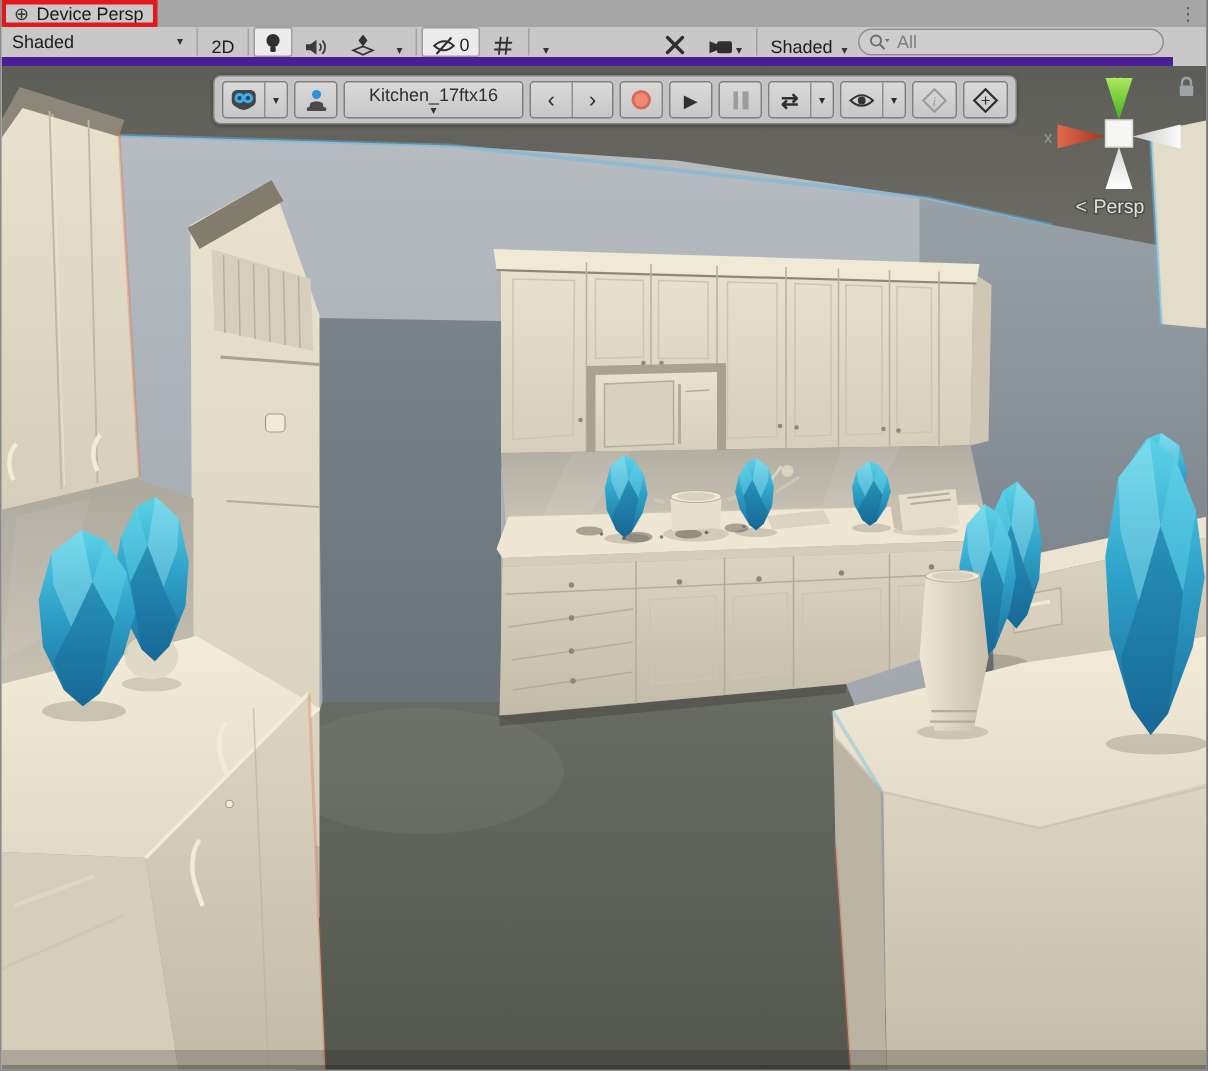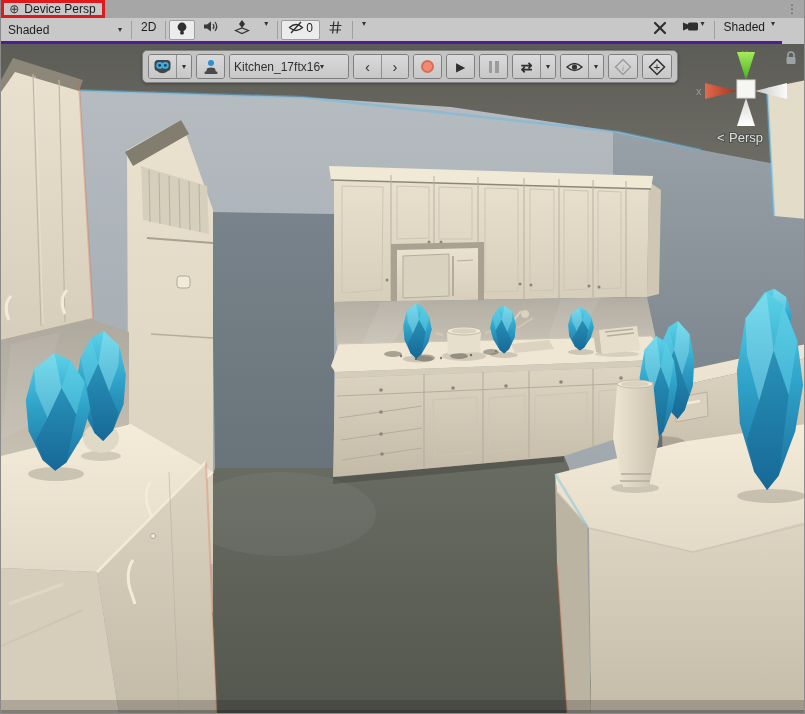--- a/index.html
+++ b/index.html
@@ -9,46 +9,46 @@
   
   .tabbar{position:absolute;top:0;left:0;width:805px;height:18px;background:#a6a6a6;}
   .tab{position:absolute;left:2px;top:0;width:99px;height:18px;background:#c9c9c9;
        display:flex;align-items:center;justify-content:center;gap:5px;font-size:12px;color:#1a1a1a;}
   .tab .globe{font-size:12px;color:#333;line-height:1;}
   .annot{position:absolute;left:0;top:0;width:104px;height:18px;border:3px solid #e0191c;
          pointer-events:none;z-index:6;}
   .kebab{position:absolute;right:8px;top:1px;font-size:12px;color:#555;line-height:16px;}
   
   .toolbar{position:absolute;top:18px;left:0;width:781px;height:26px;background:#c8c8c8;
-           border-bottom:3px solid #4c1d95;display:flex;align-items:center;font-size:12px;color:#1c1c1c;}
+           border-bottom:6px solid #4c1d95;display:flex;align-items:center;font-size:12px;color:#1c1c1c;}
   .shdd{width:128px;height:100%;display:flex;align-items:center;padding:0 7px;gap:4px;}
   .shdd .lbl{flex:1;}
   .vsep{width:1px;height:18px;background:#a0a0a0;margin:0 2px;}
-  .tbtn{height:20px;display:flex;align-items:flex-start;justify-content:center;padding:0 6px;
+  .tbtn{height:20px;display:flex;align-items:flex-end;justify-content:center;padding:0 6px;
         margin:17px 1px;border-radius:2px;gap:2px;}
   .tbtn.active{background:#ececec;border:1px solid #9e9e9e;}
   .dda{font-size:8px;color:#333;line-height:1;}
   .spacer{flex:1;}
   .search{width:204px;height:18px;margin-right:6px;background:#cdcdcd;border:1px solid #8f8f8f;
           border-radius:9px;display:flex;align-items:center;padding:0 6px;gap:3px;}
   .search input{flex:1;min-width:0;border:none;background:transparent;font-size:12px;color:#444;outline:none;}
   .search input::placeholder{color:#7d7d7d;}
   
   .scene{position:absolute;top:44px;left:0;width:805px;height:670px;background:#9aa2a8;overflow:hidden;}
   .scene > svg.world{position:absolute;top:0;left:0;}
   
   .fbar{position:absolute;left:141px;top:6px;height:33px;background:#c4c4c4;border:1px solid #828282;
         border-radius:5px;display:flex;align-items:center;gap:4px;padding:0 5px;
         box-shadow:0 1px 3px rgba(0,0,0,.3);z-index:4;}
   .grp{display:flex;height:25px;border:1px solid #7f7f7f;border-radius:3px;overflow:hidden;background:#cecece;}
   .fbtn{display:flex;align-items:center;justify-content:center;min-width:27px;padding:0 4px;
         background:linear-gradient(#dadada,#c7c7c7);color:#2f2f2f;}
   .fbtn + .fbtn{border-left:1px solid #8f8f8f;}
   .fbtn.dd{min-width:15px;padding:0 2px;font-size:8px;}
-  .fbtn.kitchen{width:118px;justify-content:flex-start;font-size:12px;}
+  .fbtn.kitchen{width:118px;justify-content:flex-end;font-size:12px;flex-direction:column;}
   .fbtn.kitchen .txt{overflow:hidden;white-space:nowrap;max-width:98px;}
   .glyph-nav{font-size:15px;line-height:1;color:#2f2f2f;}
   .glyph-play{font-size:12px;line-height:1;color:#2f2f2f;}
   .glyph-loop{font-size:14px;font-weight:bold;line-height:1;color:#2f2f2f;}
   .rec{width:13px;height:13px;border-radius:50%;background:#f18a75;border:2px solid #d76c57;}
   .pb{width:3.5px;height:12px;background:#9c9c9c;margin:0 1.5px;}
   
   .gizmo{position:absolute;left:688px;top:2px;z-index:3;}
   .persp-txt{fill:#dde1e3;font-size:13px;font-family:"Liberation Sans",sans-serif;
              paint-order:stroke;stroke:rgba(30,30,30,.35);stroke-width:2px;}
@@ -133,20 +133,28 @@
       <svg width="17" height="13">
         <rect x="6" y="2.5" width="10" height="8" rx="1.5" fill="#2f2f2f"></rect>
         <polygon points="6,4.5 1,2.5 1,10.5 6,8.5" fill="#2f2f2f"></polygon>
       </svg>
       <span class="dda">▾</span>
     </div>
     <div class="vsep"></div>
     <div class="tbtn">
       <span>Shaded</span>
       <span class="dda" style="margin-left:4px">▾</span>
+    </div>
+    <div class="search">
+      <svg width="14" height="12">
+        <circle cx="5" cy="5" r="3.4" fill="none" stroke="#6e6e6e" stroke-width="1.3"></circle>
+        <line x1="7.6" y1="7.6" x2="10.8" y2="10.8" stroke="#6e6e6e" stroke-width="1.4"></line>
+        <polygon points="11,4 14,4 12.5,6.2" fill="#6e6e6e"></polygon>
+      </svg>
+      <input value="" placeholder="All" style="">
     </div>
   </div>
 
   <div class="scene">
     <svg class="world" width="805" height="670" viewBox="0 0 805 670">
       <defs>
         <linearGradient id="gWall" x1="0" y1="0" x2="0" y2="1">
           <stop offset="0" stop-color="#b8bec2"></stop>
             <stop offset=".6" stop-color="#a2aab0"></stop>
             <stop offset="1" stop-color="#8e979d"></stop>

